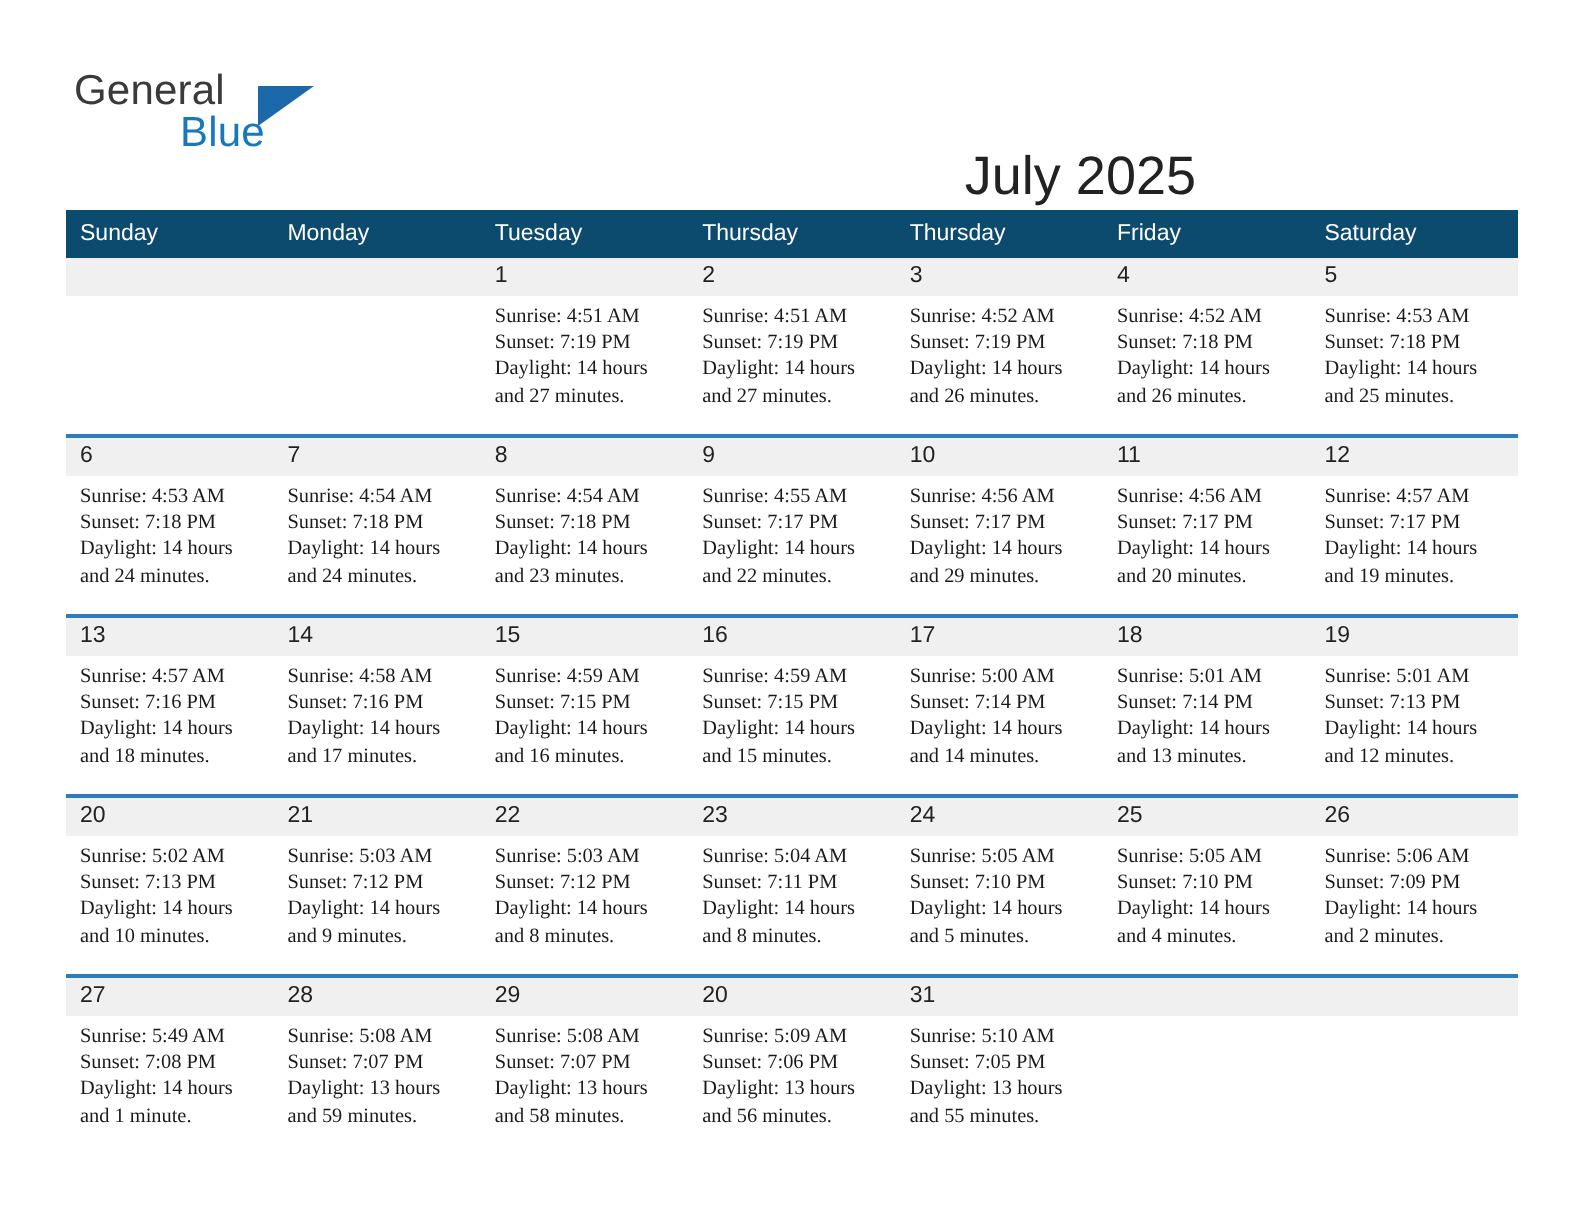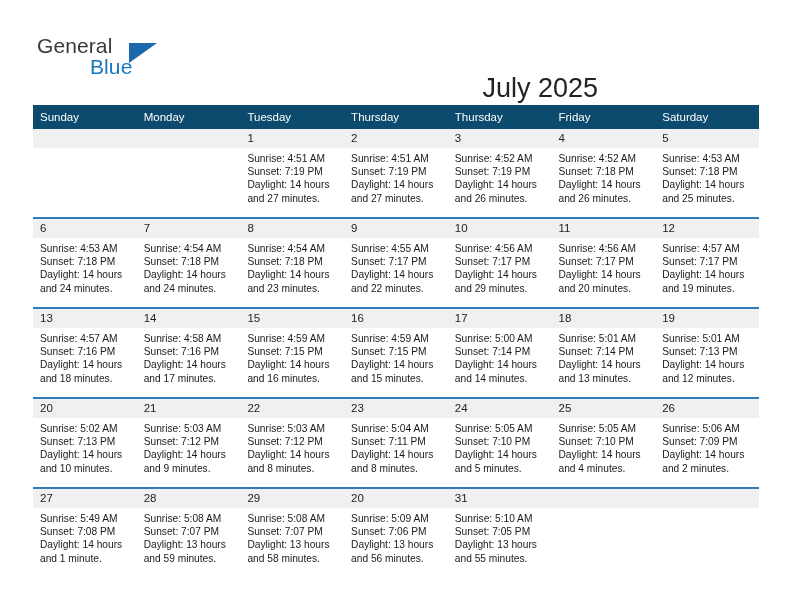--- a/index.html
+++ b/index.html
@@ -122,20 +122,21 @@
     color: #222222;
     padding: 3px 0 3px 7px;
     line-height: 13px;
     height: 13px;
   }
   .cellbody {
     padding: 4px 6px 0 7px;
     font-size: 10.2px;
     line-height: 13.2px;
     color: #1a1a1a;
+    font-family: Liberation Serif, serif;
   }
   .cellbody div {
     white-space: nowrap;
   }
   td.empty .daynum {
     background: #f0f0f0;
     color: transparent;
   }
 </style>
 </head>

